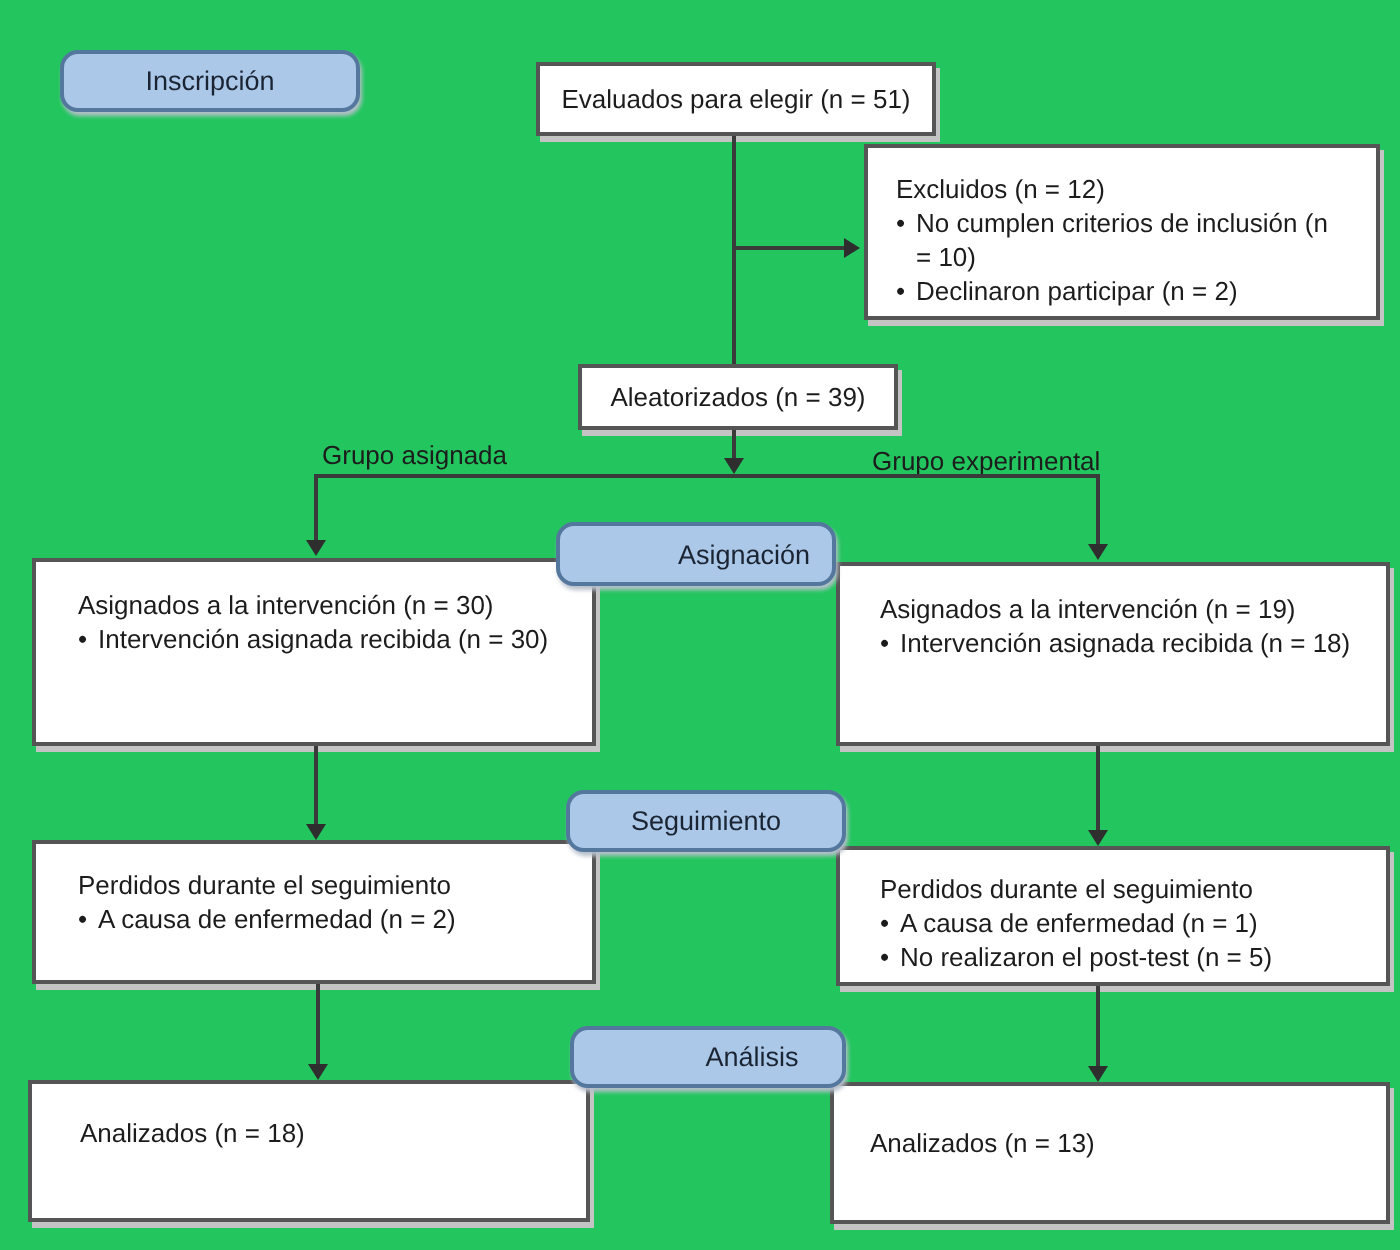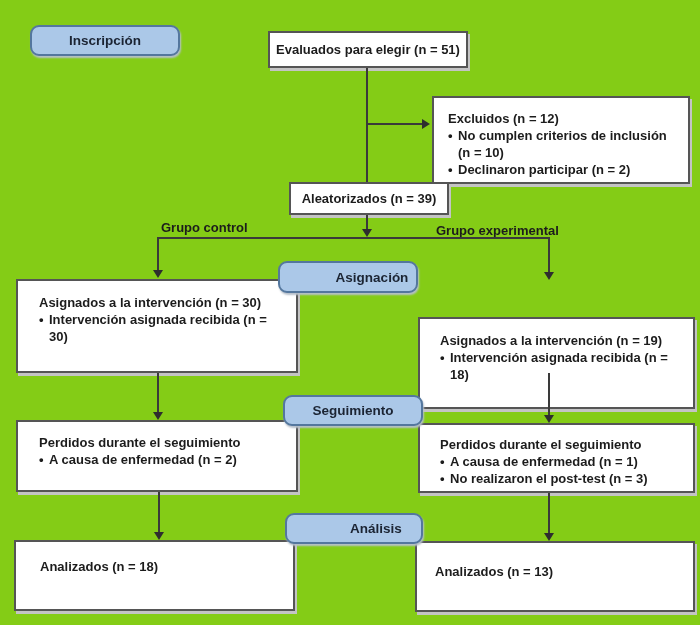--- a/index.html
+++ b/index.html
@@ -1,19 +1,19 @@
 <!DOCTYPE html>
 <html><head>
 <meta charset="utf-8">
 <style>
   html,body{margin:0;padding:0;background:#ffffff;}
   #stage{
-    position:relative;width:700px;height:625px;background:#84cc16;
+    position:relative;width:700px;height:625px;background:#22c55e;
     font-family:"Liberation Sans","DejaVu Sans",sans-serif;
-    color:#1c1c1c;overflow:hidden;font-weight:bold;
+    color:#1c1c1c;overflow:hidden;
   }
   .box{
     position:absolute;background:#ffffff;border:2px solid #555555;
     box-shadow:2px 3px 0 #c4c4c4;font-size:13px;line-height:1.32;
     box-sizing:border-box;
   }
   .box.center{display:flex;align-items:center;justify-content:center;text-align:center;}
   .stage-label{
     position:absolute;background:#abc8e8;border:2px solid #54779e;border-radius:9px;
     display:flex;align-items:center;justify-content:center;
@@ -44,65 +44,65 @@
 
   <div class="stage-label" style="left:30px;top:25px;width:150px;height:31px;">Inscripción</div>
 
   <div class="box center" style="left:268px;top:31px;width:200px;height:37px;">Evaluados para elegir (n = 51)</div>
 
   <div class="vline" style="left:366px;top:68px;height:114px;"></div>
 
   <div class="hline" style="left:366px;top:123px;width:56px;"></div>
   <div class="arrow-right" style="left:422px;top:119px;"></div>
 
-  <div class="box" style="left:432px;top:96px;width:258px;height:88px;padding:12px 20px 0 14px;">
+  <div class="box" style="left:432px;top:72px;width:258px;height:88px;padding:12px 20px 0 14px;">
     <div>Excluidos (n = 12)</div>
     <div class="bullet">No cumplen criterios de inclusión (n = 10)</div>
     <div class="bullet">Declinaron participar (n = 2)</div>
   </div>
 
   <div class="box center" style="left:289px;top:182px;width:160px;height:33px;">Aleatorizados (n = 39)</div>
 
   <div class="vline" style="left:366px;top:215px;height:16px;"></div>
   <div class="arrow-down" style="left:362px;top:229px;"></div>
 
   <div class="hline" style="left:157px;top:237px;width:393px;"></div>
 
-  <div class="free-label" style="left:161px;top:220px;">Grupo control</div>
+  <div class="free-label" style="left:161px;top:220px;">Grupo asignada</div>
   <div class="free-label" style="left:436px;top:223px;">Grupo experimental</div>
 
   <div class="vline" style="left:157px;top:237px;height:33px;"></div>
   <div class="arrow-down" style="left:153px;top:270px;"></div>
   <div class="vline" style="left:548px;top:237px;height:35px;"></div>
   <div class="arrow-down" style="left:544px;top:272px;"></div>
 
   <div class="box" style="left:16px;top:279px;width:282px;height:94px;padding:13px 8px 0 21px;">
     <div>Asignados a la intervención (n = 30)</div>
     <div class="bullet">Intervención asignada recibida (n = 30)</div>
   </div>
-  <div class="box" style="left:418px;top:281px;width:277px;height:92px;padding:13px 6px 0 20px;margin-top:36px;">
+  <div class="box" style="left:418px;top:281px;width:277px;height:92px;padding:13px 6px 0 20px;">
     <div>Asignados a la intervención (n = 19)</div>
     <div class="bullet">Intervención asignada recibida (n = 18)</div>
   </div>
 
   <div class="stage-label" style="left:278px;top:261px;width:140px;height:32px;padding-left:48px;">Asignación</div>
 
   <div class="vline" style="left:157px;top:373px;height:40px;"></div>
   <div class="arrow-down" style="left:153px;top:412px;"></div>
   <div class="vline" style="left:548px;top:373px;height:43px;"></div>
   <div class="arrow-down" style="left:544px;top:415px;"></div>
 
   <div class="box" style="left:16px;top:420px;width:282px;height:72px;padding:12px 8px 0 21px;">
     <div>Perdidos durante el seguimiento</div>
     <div class="bullet">A causa de enfermedad (n = 2)</div>
   </div>
   <div class="box" style="left:418px;top:423px;width:277px;height:70px;padding:11px 6px 0 20px;">
     <div>Perdidos durante el seguimiento</div>
     <div class="bullet">A causa de enfermedad (n = 1)</div>
-    <div class="bullet">No realizaron el post-test (n = 3)</div>
+    <div class="bullet">No realizaron el post-test (n = 5)</div>
   </div>
 
   <div class="stage-label" style="left:283px;top:395px;width:140px;height:31px;">Seguimiento</div>
 
   <div class="vline" style="left:158px;top:492px;height:40px;"></div>
   <div class="arrow-down" style="left:154px;top:532px;"></div>
   <div class="vline" style="left:548px;top:493px;height:40px;"></div>
   <div class="arrow-down" style="left:544px;top:533px;"></div>
 
   <div class="box" style="left:14px;top:540px;width:281px;height:71px;padding:16px 8px 0 24px;">

